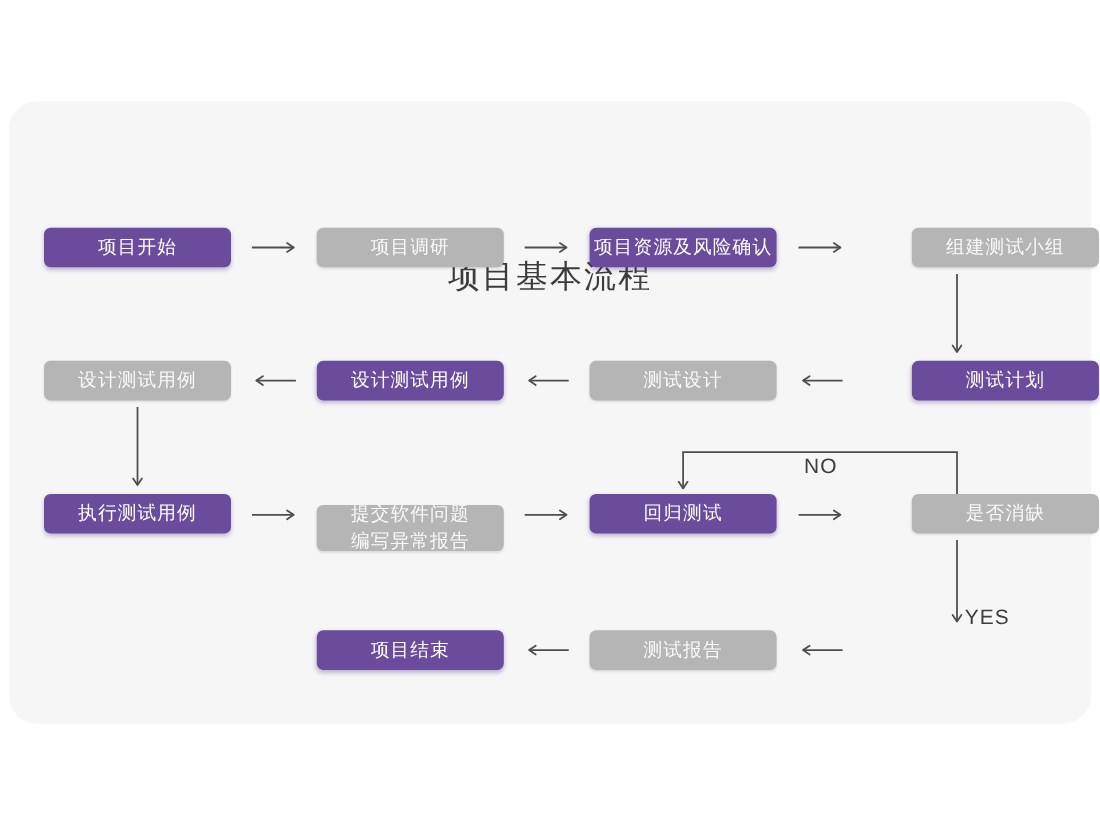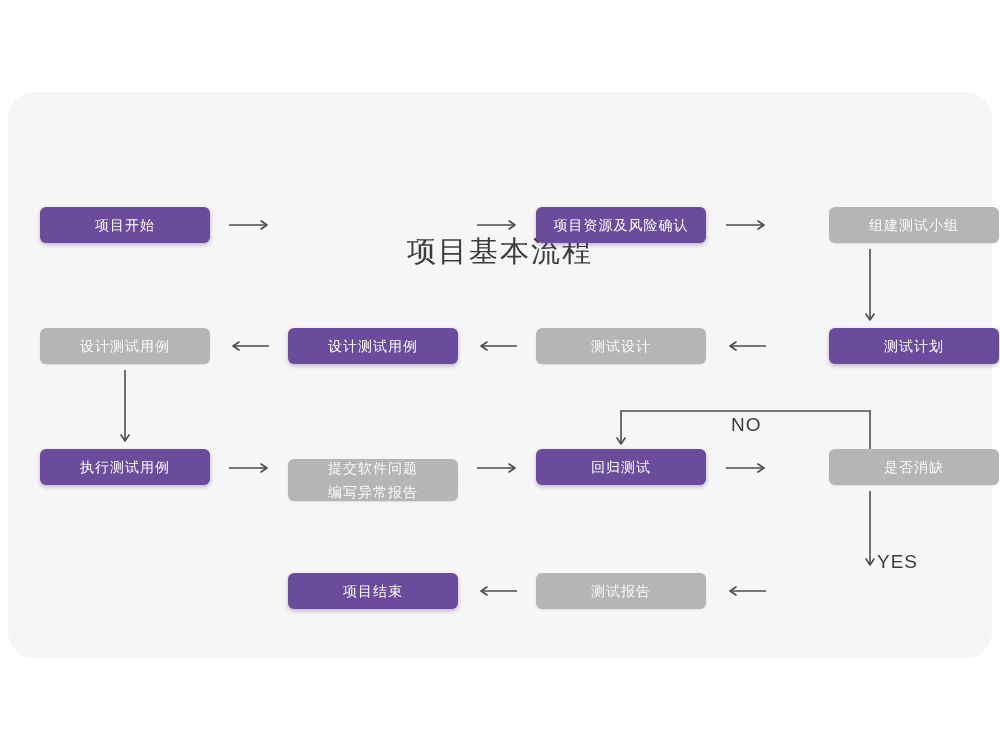--- a/index.html
+++ b/index.html
@@ -32,21 +32,21 @@
   .node {
     position: absolute;
     width: 170px; height: 36px;
     border-radius: 6px;
     display: flex;
     align-items: center;
     justify-content: center;
     text-align: center;
   }
   .node .node-label {
-    font-size: 14px;
+    font-size: 17px;
     line-height: 24px;
     color: var(--text-on-box, #ffffff);
     white-space: pre-line;
     letter-spacing: 1px;
   }
   .node.purple {
     background: var(--purple, #6a4b9c);
     box-shadow: 0 2px 4px rgba(60, 35, 110, 0.30);
   }
   .node.gray {
@@ -116,20 +116,23 @@
 
     <line x1="870" y1="491" x2="870" y2="565" marker-end="url(#arr)"></line>
 
     <line x1="766" y1="591" x2="730" y2="591" marker-end="url(#arr)"></line>
     <line x1="517" y1="591" x2="481" y2="591" marker-end="url(#arr)"></line>
   </svg>
 
   <div class="node purple c1 r1">
     <span class="node-label">项目开始</span>
   </div>
+  <div class="node gray c2 r1">
+    <span class="node-label">项目调研</span>
+  </div>
   <div class="node purple c3 r1">
     <span class="node-label">项目资源及风险确认</span>
   </div>
   <div class="node gray c4 r1">
     <span class="node-label">组建测试小组</span>
   </div>
 
   <div class="node purple c4 r2">
     <span class="node-label">测试计划</span>
   </div>

